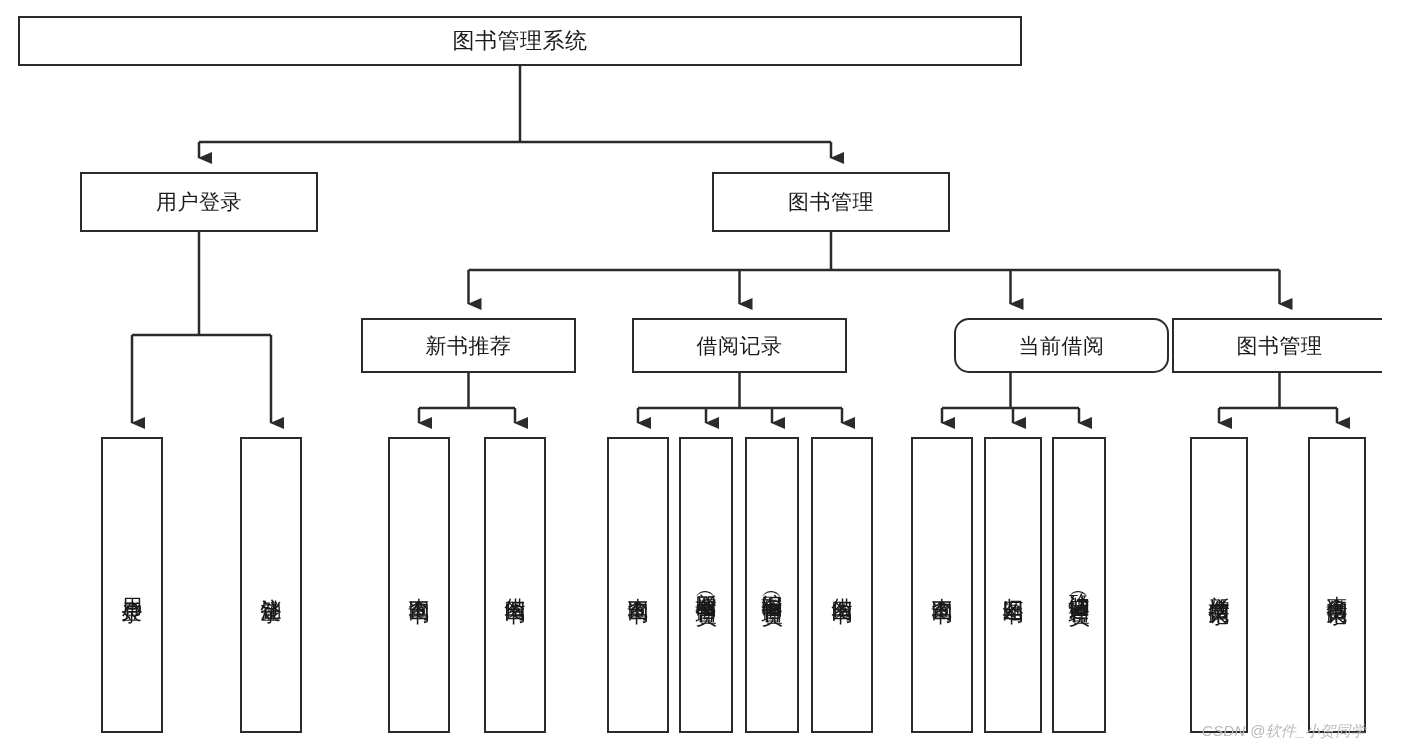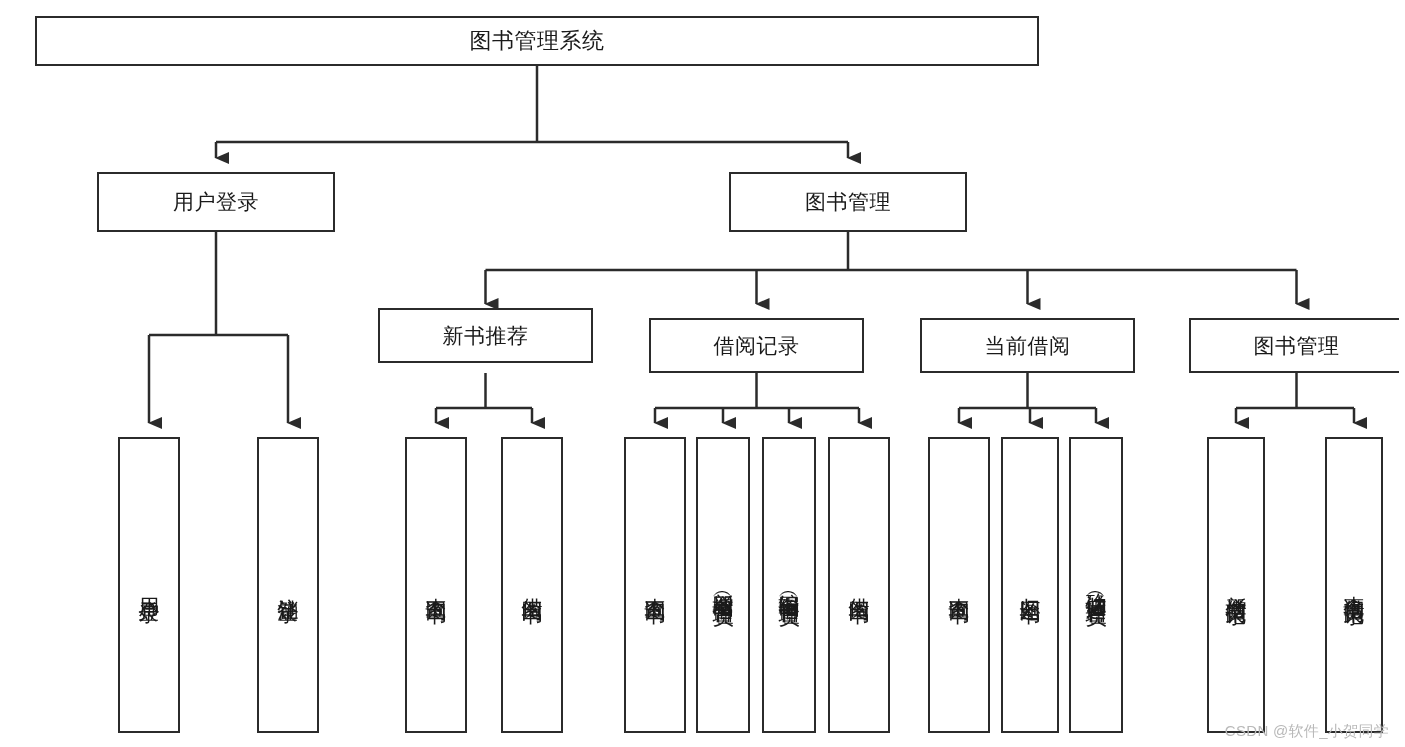--- a/index.html
+++ b/index.html
@@ -9,21 +9,20 @@
   }
   body {
     font-family: "Liberation Sans", "DejaVu Sans", sans-serif;
   }
   #canvas {
     position: relative;
     width: 1382px;
     height: 747px;
     background: #ffffff;
     overflow: hidden;
-    margin-left: 17px;
   }
   #edges {
     position: absolute;
     left: 0;
     top: 0;
     width: 1405px;
     height: 747px;
     pointer-events: none;
   }
   .node {
@@ -59,26 +58,27 @@
   .node.vert .label {
     writing-mode: vertical-rl;
     text-orientation: upright;
     font-size: 21px;
     line-height: 1.05;
     letter-spacing: 2px;
     max-height: 100%;
   }
   #watermark {
     position: absolute;
-    right: 10px;
+    right: 16px;
     bottom: 6px;
     font-size: 15px;
     color: #b9b9b9;
     white-space: nowrap;
     letter-spacing: 0.3px;
+    font-style: italic;
   }
 </style>
 </head>
 <body>
 
 <div id="canvas">
 
   <svg id="edges" viewBox="0 0 1405 747" width="1405" height="747">
     <defs>
       <marker id="arrow" viewBox="0 0 12 14" refX="6" refY="13" markerWidth="12" markerHeight="14" orient="auto-start-reverse" markerUnits="userSpaceOnUse">
@@ -127,29 +127,29 @@
   </div>
 
   <div class="node horiz" id="n-user_login" style="left: 80px; top: 172px; width: 238px; height: 60px;">
     <span class="label">用户登录</span>
   </div>
 
   <div class="node horiz" id="n-book_manage" style="left: 712px; top: 172px; width: 238px; height: 60px;">
     <span class="label">图书管理</span>
   </div>
 
-  <div class="node horiz" id="n-new_book_rec" style="left: 361px; top: 308px; width: 215px; height: 55px;">
+  <div class="node horiz" id="n-new_book_rec" style="left: 361px; top: 318px; width: 215px; height: 55px;">
     <span class="label">新书推荐</span>
   </div>
 
   <div class="node horiz" id="n-book_borrow" style="left: 632px; top: 318px; width: 215px; height: 55px;">
     <span class="label">借阅记录</span>
   </div>
 
-  <div class="node horiz" id="n-current_borrow" style="left: 903px; top: 318px; width: 215px; height: 55px;">
+  <div class="node horiz" id="n-current_borrow" style="left: 954px; top: 318px; width: 215px; height: 55px; border-radius: 15px;">
     <span class="label">当前借阅</span>
   </div>
 
   <div class="node horiz" id="n-borrow_record" style="left: 1172px; top: 318px; width: 215px; height: 55px;">
     <span class="label">图书管理</span>
   </div>
 
   <div class="node vert" id="n-leaf_user_login" style="left: 101px; top: 437px; width: 62px; height: 296px;">
     <span class="label">用户登录</span>
   </div>

